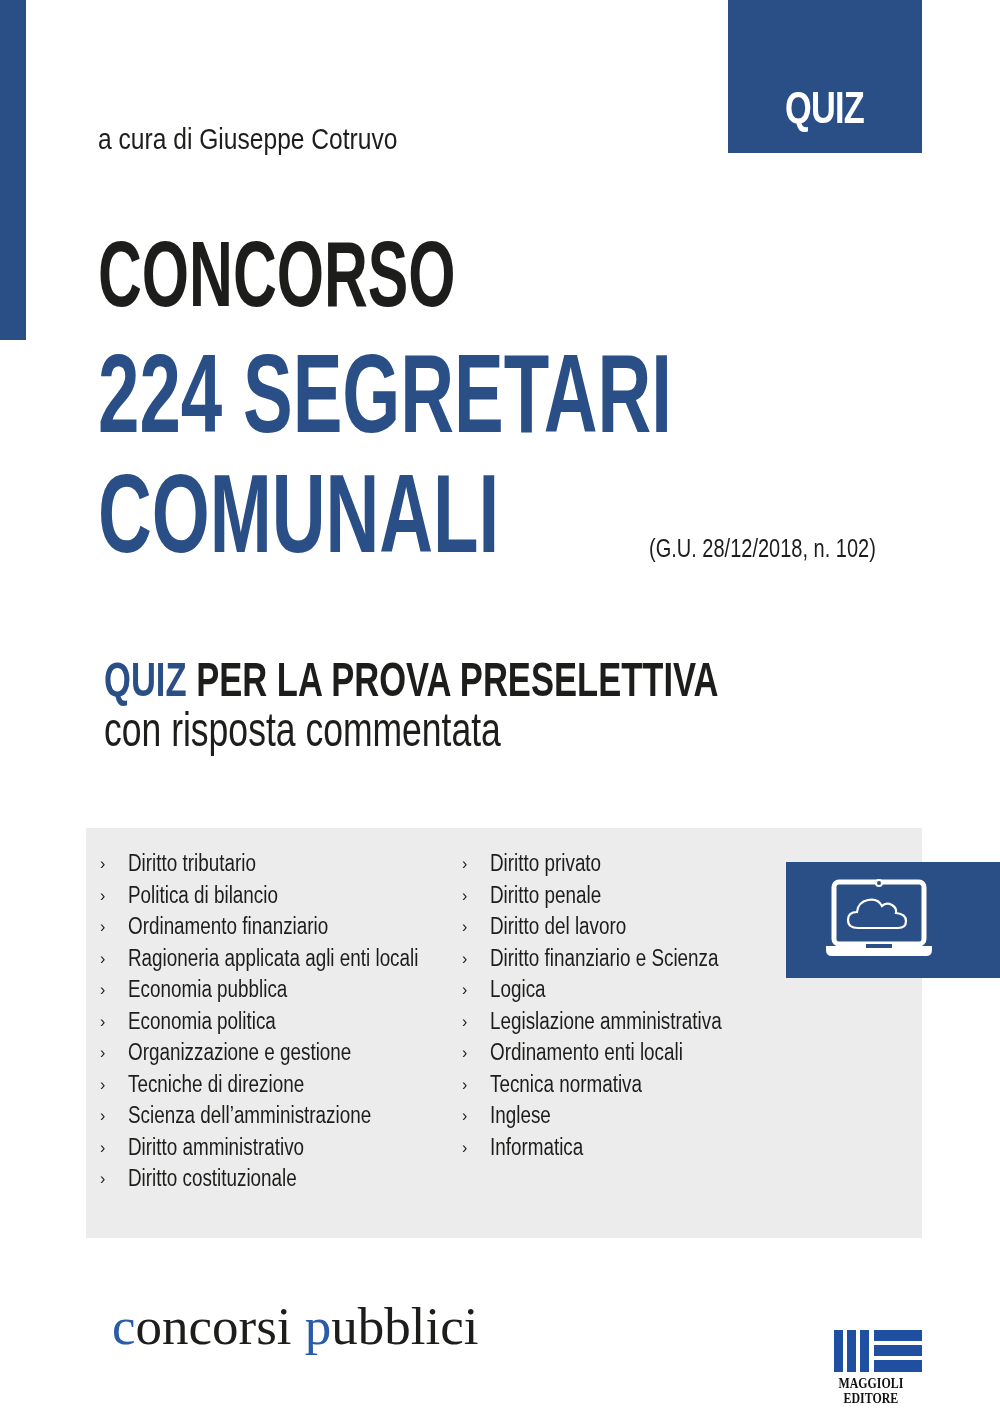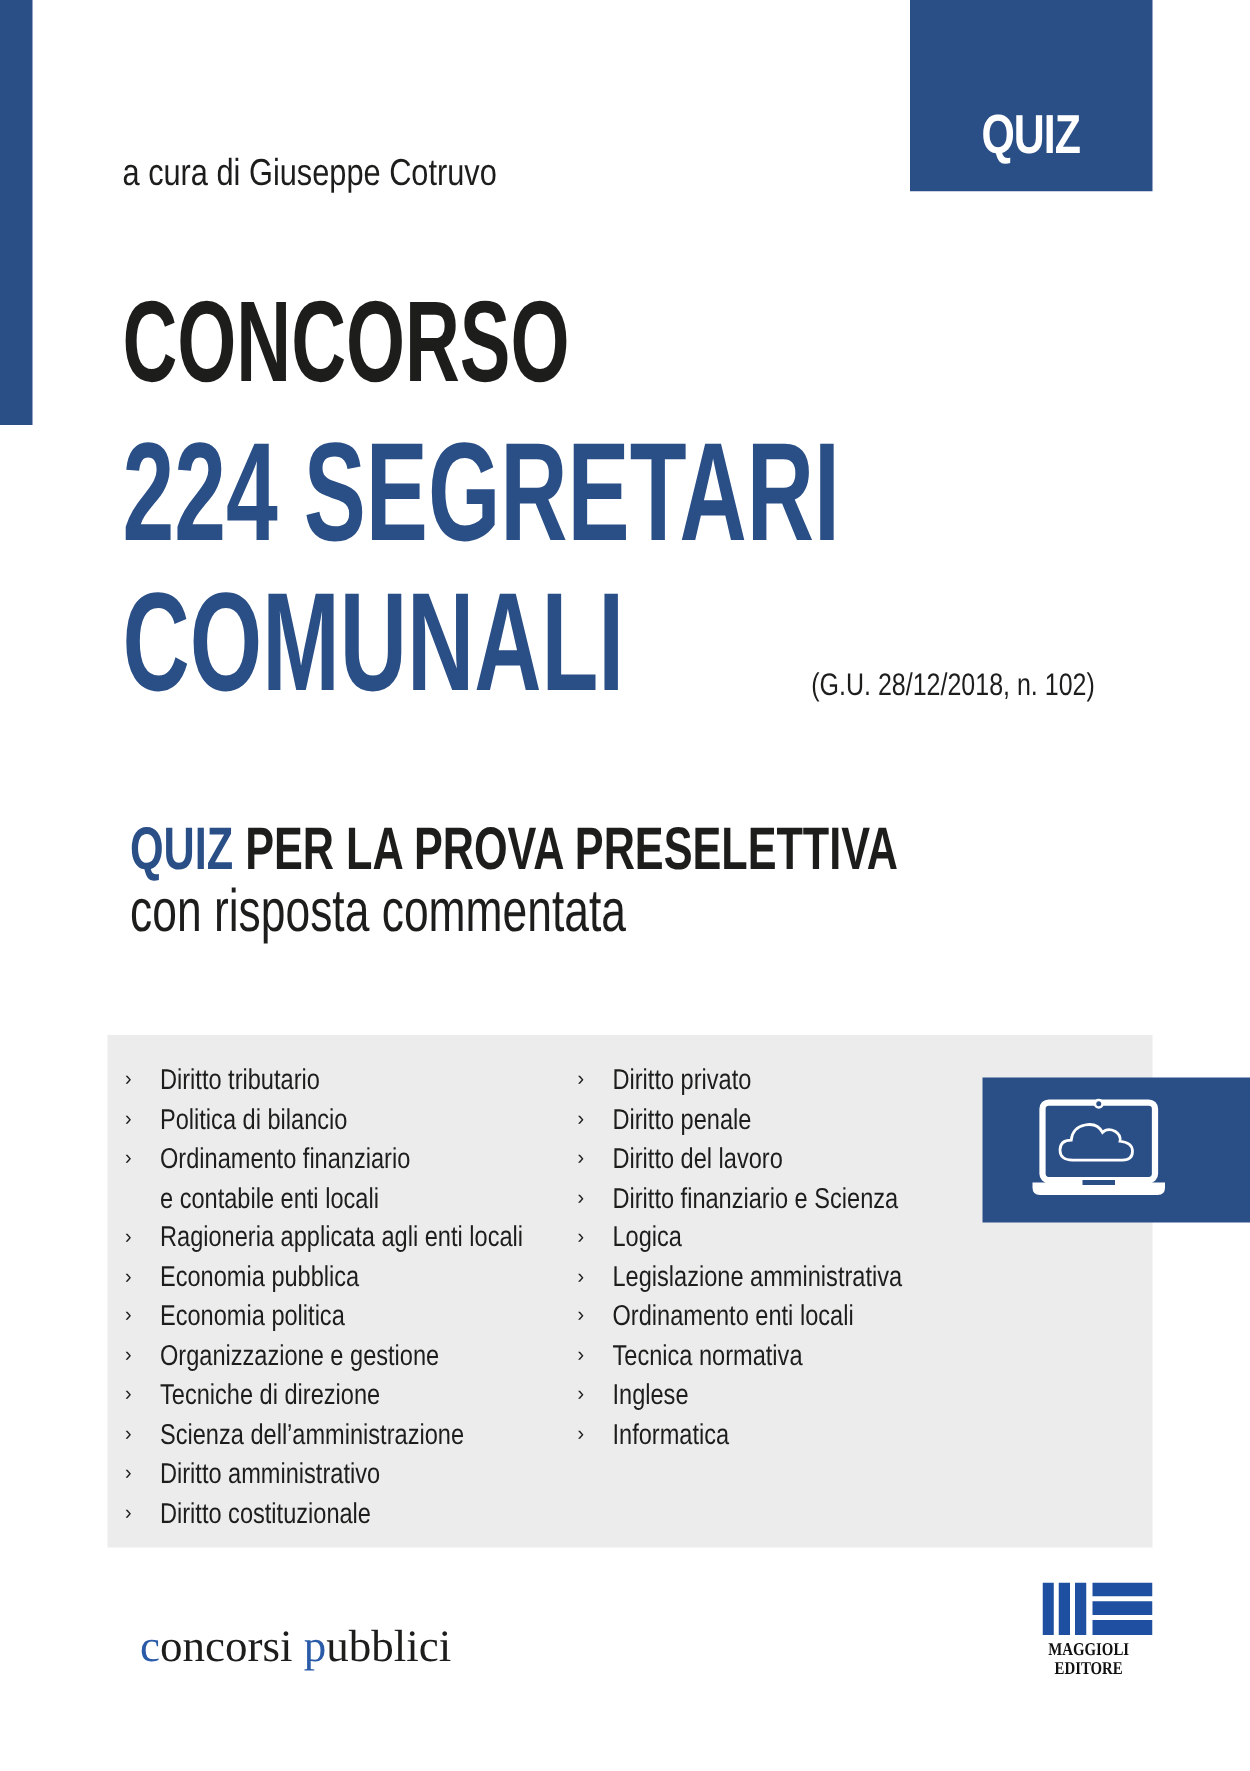--- a/index.html
+++ b/index.html
@@ -61,24 +61,24 @@
   .item-text {
     display:inline-block; font-size:23px; line-height:31.5px;
     transform:scaleX(0.82); transform-origin:left center; white-space:nowrap;
   }
   .laptop-box {
     left:786px; top:862px; width:214px; height:116px; background:#2a4f87;
   }
   .laptop-box svg { position:absolute; left:38px; top:16px; }
   .brand {
     left:112px; top:1296px; font-family:"Liberation Serif", serif;
-    font-size:36px; color:#1d1d1b; white-space:nowrap; letter-spacing:0px;
+    font-size:53px; color:#1d1d1b; white-space:nowrap; letter-spacing:0px;
   }
   .brand .accent { color:#2a5ba8; }
-  .publisher { left:834px; top:1266px; width:90px; }
+  .publisher { left:834px; top:1330px; width:90px; }
   .pub-text {
     font-family:"Liberation Serif", serif; font-weight:bold; font-size:14.5px;
     line-height:15px; color:#111; text-align:center;
     transform:scaleX(0.82); transform-origin:left top; white-space:nowrap; display:block;
   }
 </style>
 </head>
 <body>
 
 <div class="abs left-bar"></div>
@@ -96,21 +96,20 @@
 
 <div class="abs cond sub1"><span class="hl">QUIZ</span><span> PER LA PROVA PRESELETTIVA</span></div>
 <div class="abs cond sub2">con risposta commentata</div>
 
 <div class="abs panel"></div>
 
 <div class="col c1" id="col-left">
     <div class="item"><span class="bullet">›</span><span class="item-text">Diritto tributario</span></div>
     <div class="item"><span class="bullet">›</span><span class="item-text">Politica di bilancio</span></div>
     <div class="item"><span class="bullet">›</span><span class="item-text">Ordinamento finanziario</span></div>
-    <div class="item cont"><span class="item-text">e contabile enti locali</span></div>
     <div class="item"><span class="bullet">›</span><span class="item-text">Ragioneria applicata agli enti locali</span></div>
     <div class="item"><span class="bullet">›</span><span class="item-text">Economia pubblica</span></div>
     <div class="item"><span class="bullet">›</span><span class="item-text">Economia politica</span></div>
     <div class="item"><span class="bullet">›</span><span class="item-text">Organizzazione e gestione</span></div>
     <div class="item"><span class="bullet">›</span><span class="item-text">Tecniche di direzione</span></div>
     <div class="item"><span class="bullet">›</span><span class="item-text">Scienza dell’amministrazione</span></div>
     <div class="item"><span class="bullet">›</span><span class="item-text">Diritto amministrativo</span></div>
     <div class="item"><span class="bullet">›</span><span class="item-text">Diritto costituzionale</span></div>
   </div>
 <div class="col c2" id="col-right">

